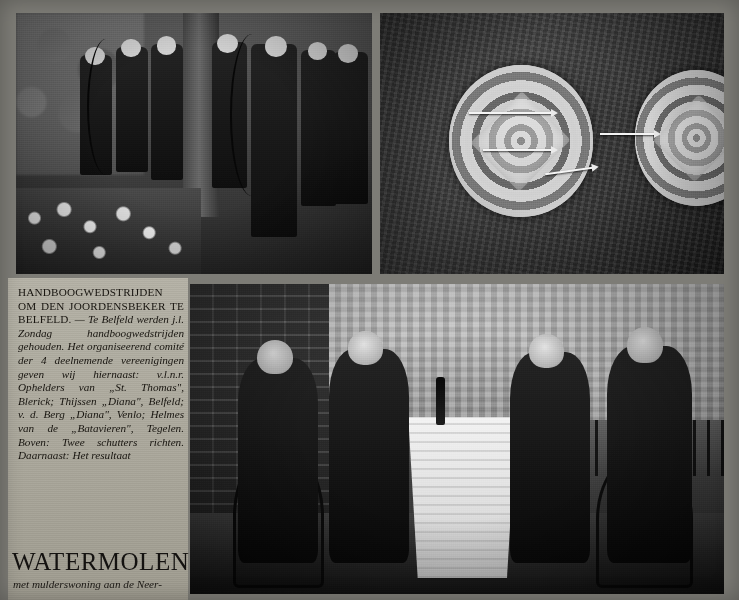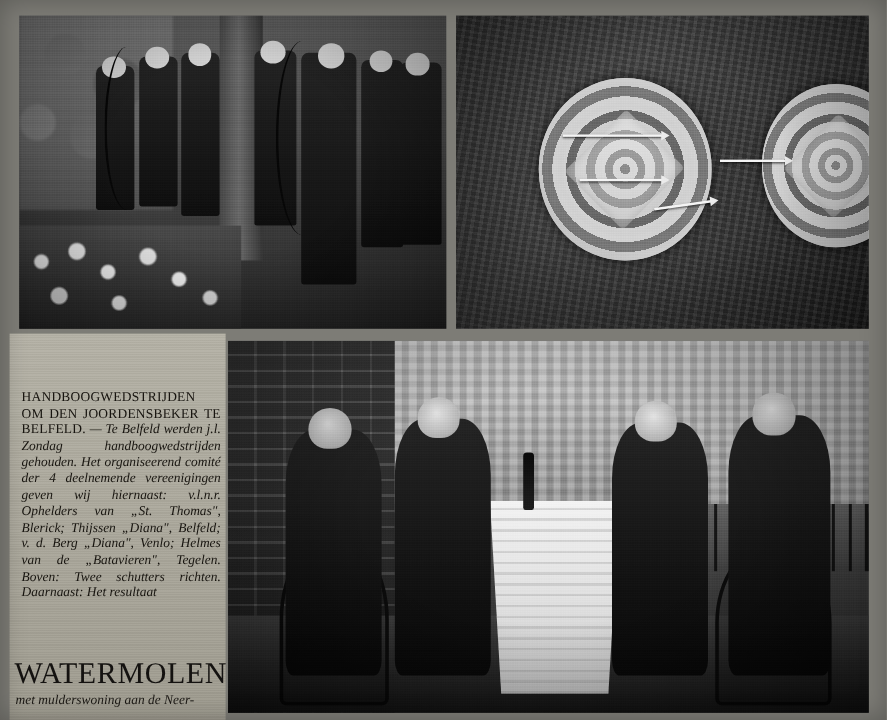--- a/index.html
+++ b/index.html
@@ -217,21 +217,20 @@
     position: absolute;
     color: #17140f;
     font-family: "Liberation Serif", serif;
   }
   #caption-archery {
     left: 18px; top: 286px; width: 166px;
     font-size: 11.2px;
     line-height: 13.6px;
     text-align: justify;
     font-style: italic;
-    margin-top: 39px;
   }
   #caption-archery .lead {
     font-style: normal;
     letter-spacing: .2px;
   }
   #headline-watermolen {
     left: 12px; top: 548px; width: 178px;
     font-size: 25px;
     letter-spacing: .5px;
     color: #141210;

